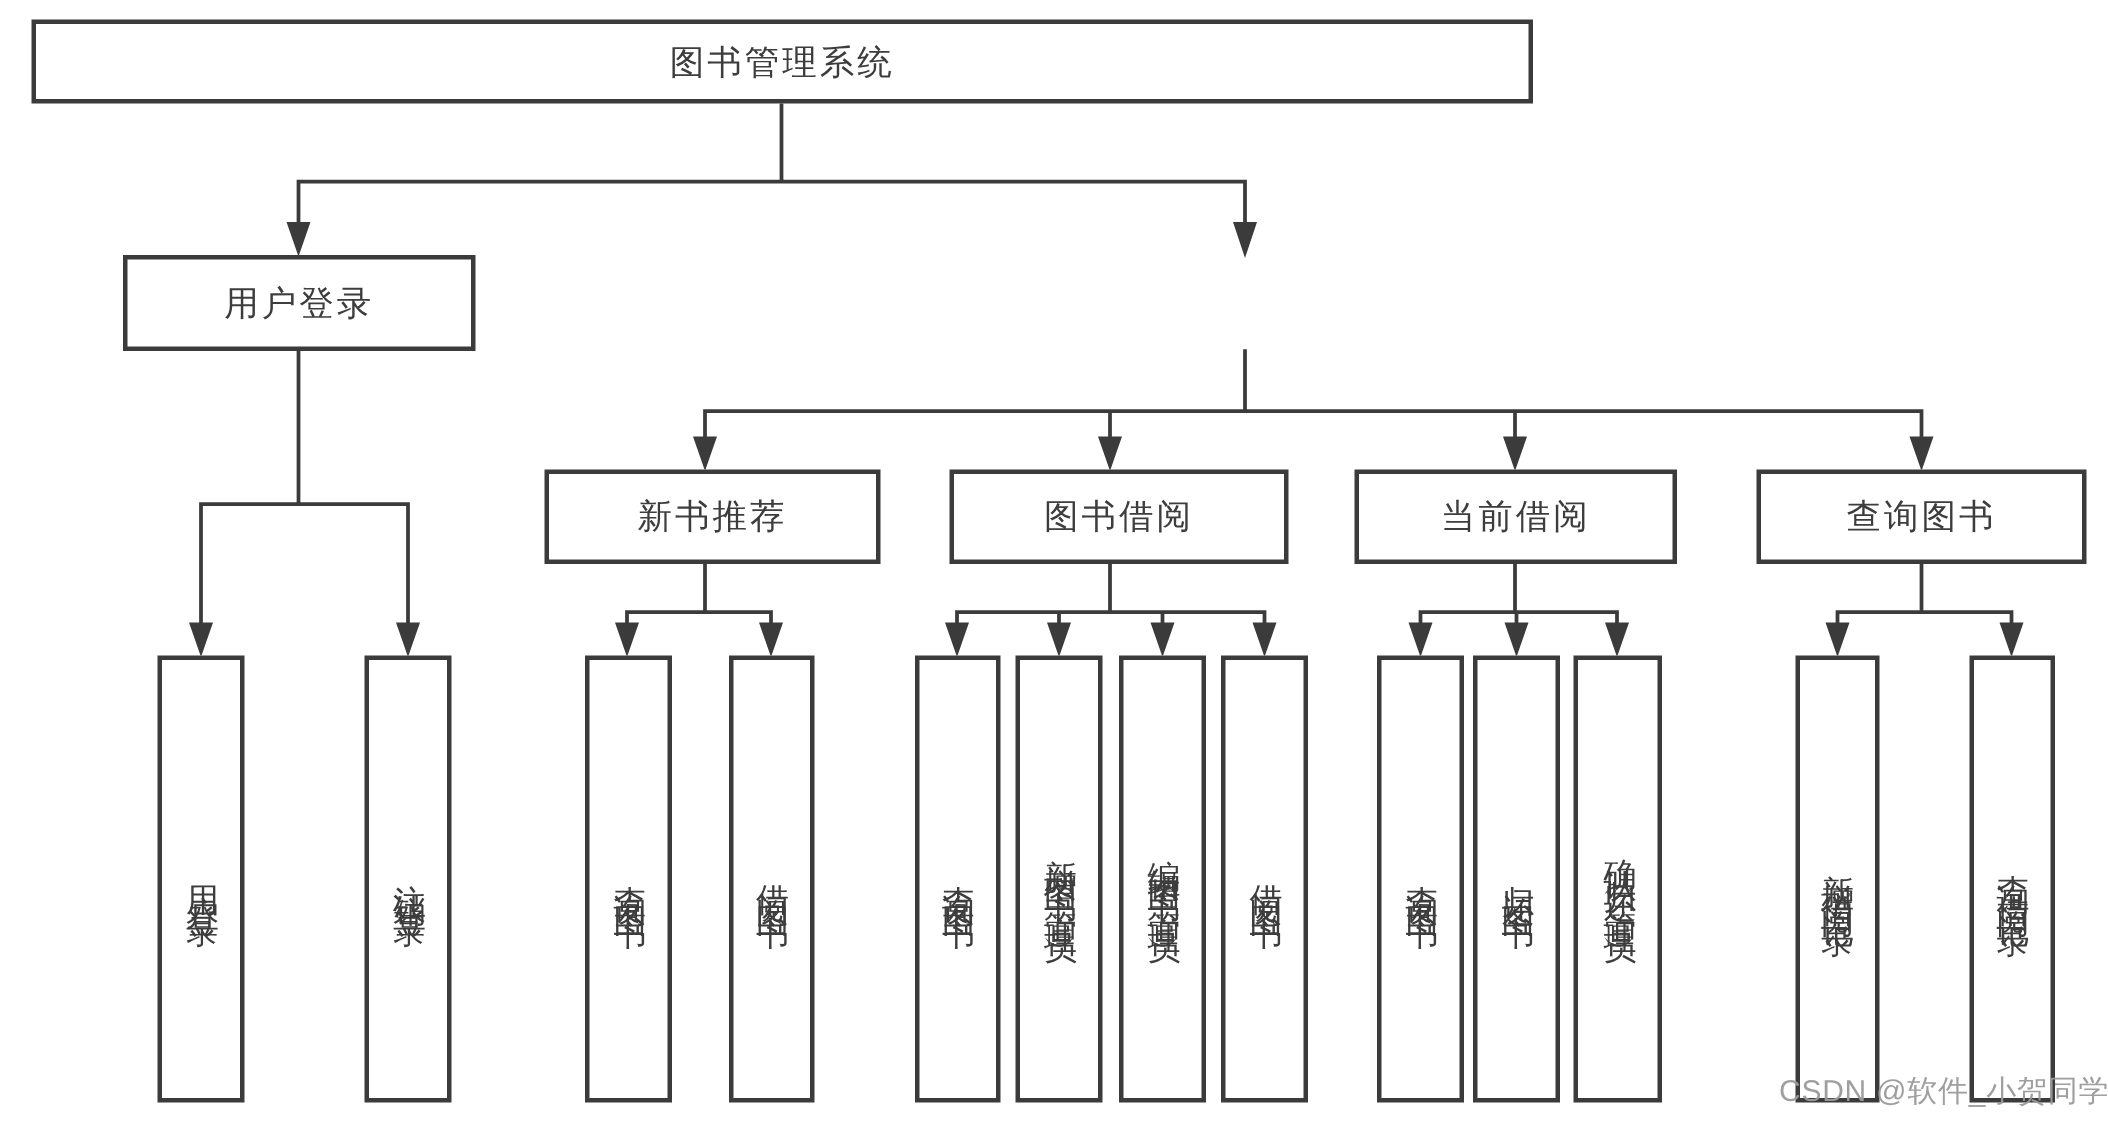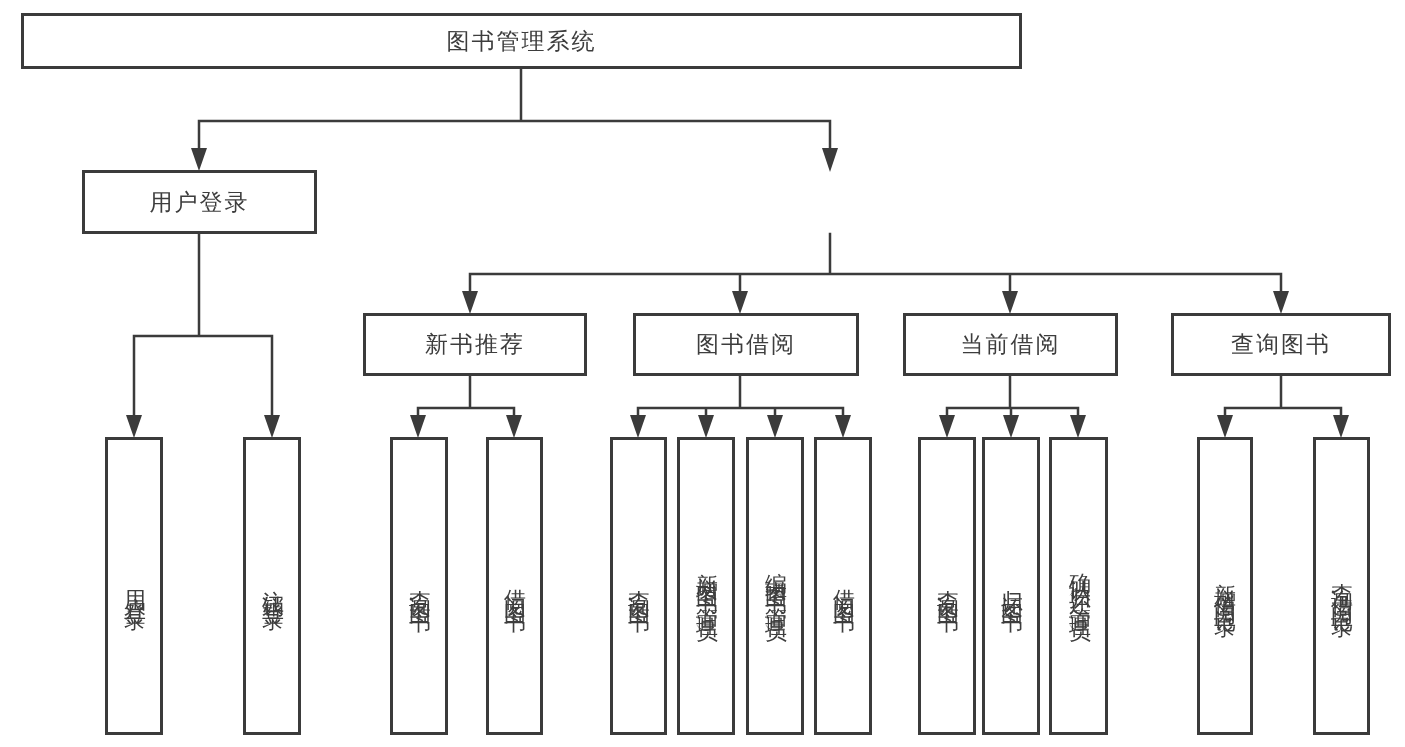--- a/index.html
+++ b/index.html
@@ -107,14 +107,15 @@
     <span>确认归还（管理员）</span>
   </div>
 
   <div class="node vbox" style="left:1197px;width:56px">
     <span>新增借阅记录</span>
   </div>
   <div class="node vbox" style="left:1313px;width:57px">
     <span>查询借阅记录</span>
   </div>
 
+  <div class="watermark">CSDN @软件_小贺同学</div>
 
 </div>
 
 </body></html>

